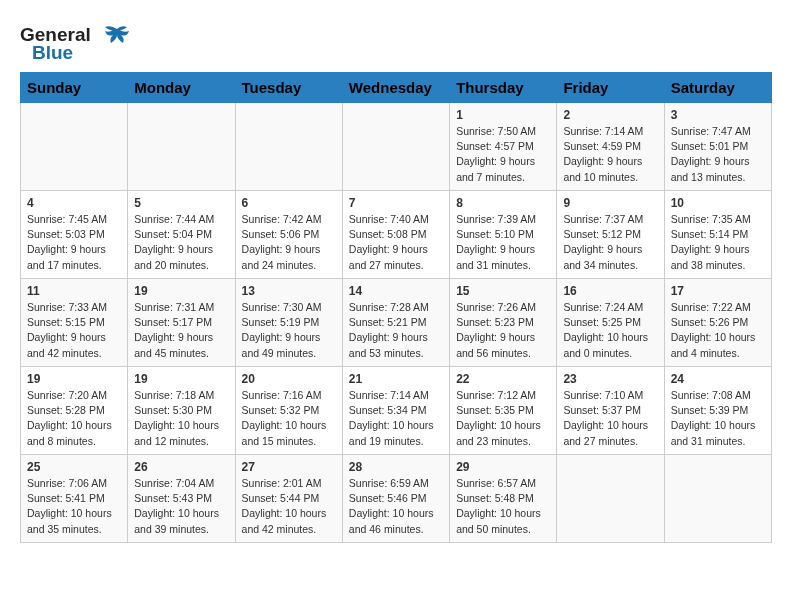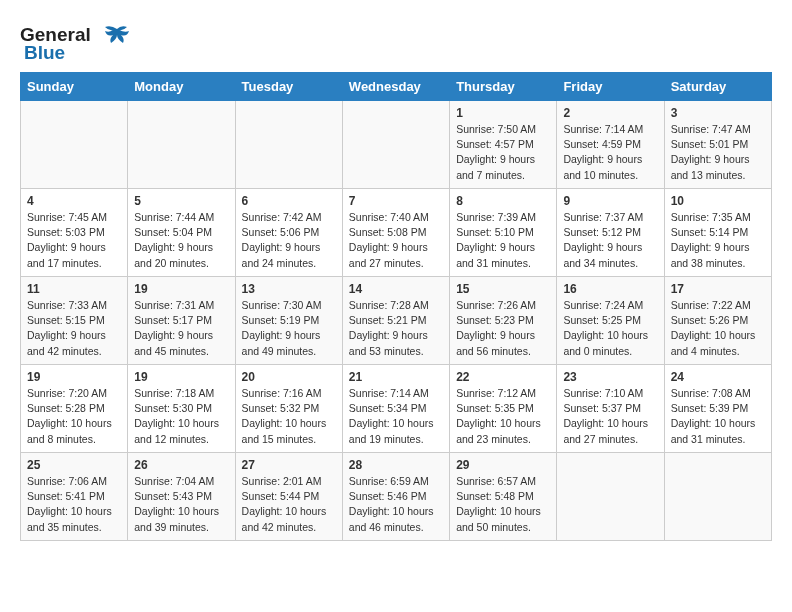--- a/index.html
+++ b/index.html
@@ -32,24 +32,24 @@
     }
     .clearfix::after { content: ''; display: table; clear: both; }
 
     table {
       width: 100%;
       border-collapse: collapse;
       margin-top: 8px;
     }
     thead th {
       background-color: #2a7fc1;
-      color: #ffffff;
+      color: #000000;
       text-align: left;
       padding: 6px 6px;
-      font-size: 13px;
+      font-size: 15px;
       font-weight: bold;
       border: 1px solid #2a7fc1;
     }
     tbody td {
       vertical-align: top;
       padding: 5px 6px;
       font-size: 11px;
       color: #333;
       border: 1px solid #ccc;
       width: calc(100% / 7);
@@ -81,21 +81,21 @@
 <body>
 
 <div class="clearfix">
   <div class="logo">
     <div style="display:flex; align-items:center; gap:12px;">
       <span style="font-size:19px; font-weight:bold; color:#222;">General</span>
       <svg width="28" height="20" viewBox="0 0 28 20">
         <path d="M14 4 Q18 0 24 2 Q20 6 16 5 Q22 8 26 6 Q24 12 18 10 Q22 14 20 18 Q14 14 14 10 Q14 14 8 18 Q6 14 10 10 Q4 12 2 6 Q6 8 10 5 Q6 6 2 2 Q8 0 14 4Z" fill="#1a6fad"></path>
       </svg>
     </div>
-    <span style="font-size:19px; font-weight:bold; color:#1a6fad; margin-top:-4px; margin-left:4px;">Blue</span>
+    <span style="font-size:19px; font-weight:bold; color:#1a6fad; margin-top:-4px; margin-left:12px;">Blue</span>
   </div>
   <div class="header">
     <div class="title"></div>
     <div class="subtitle"></div>
   </div>
 </div>
 
 <table>
   <thead>
     <tr>

